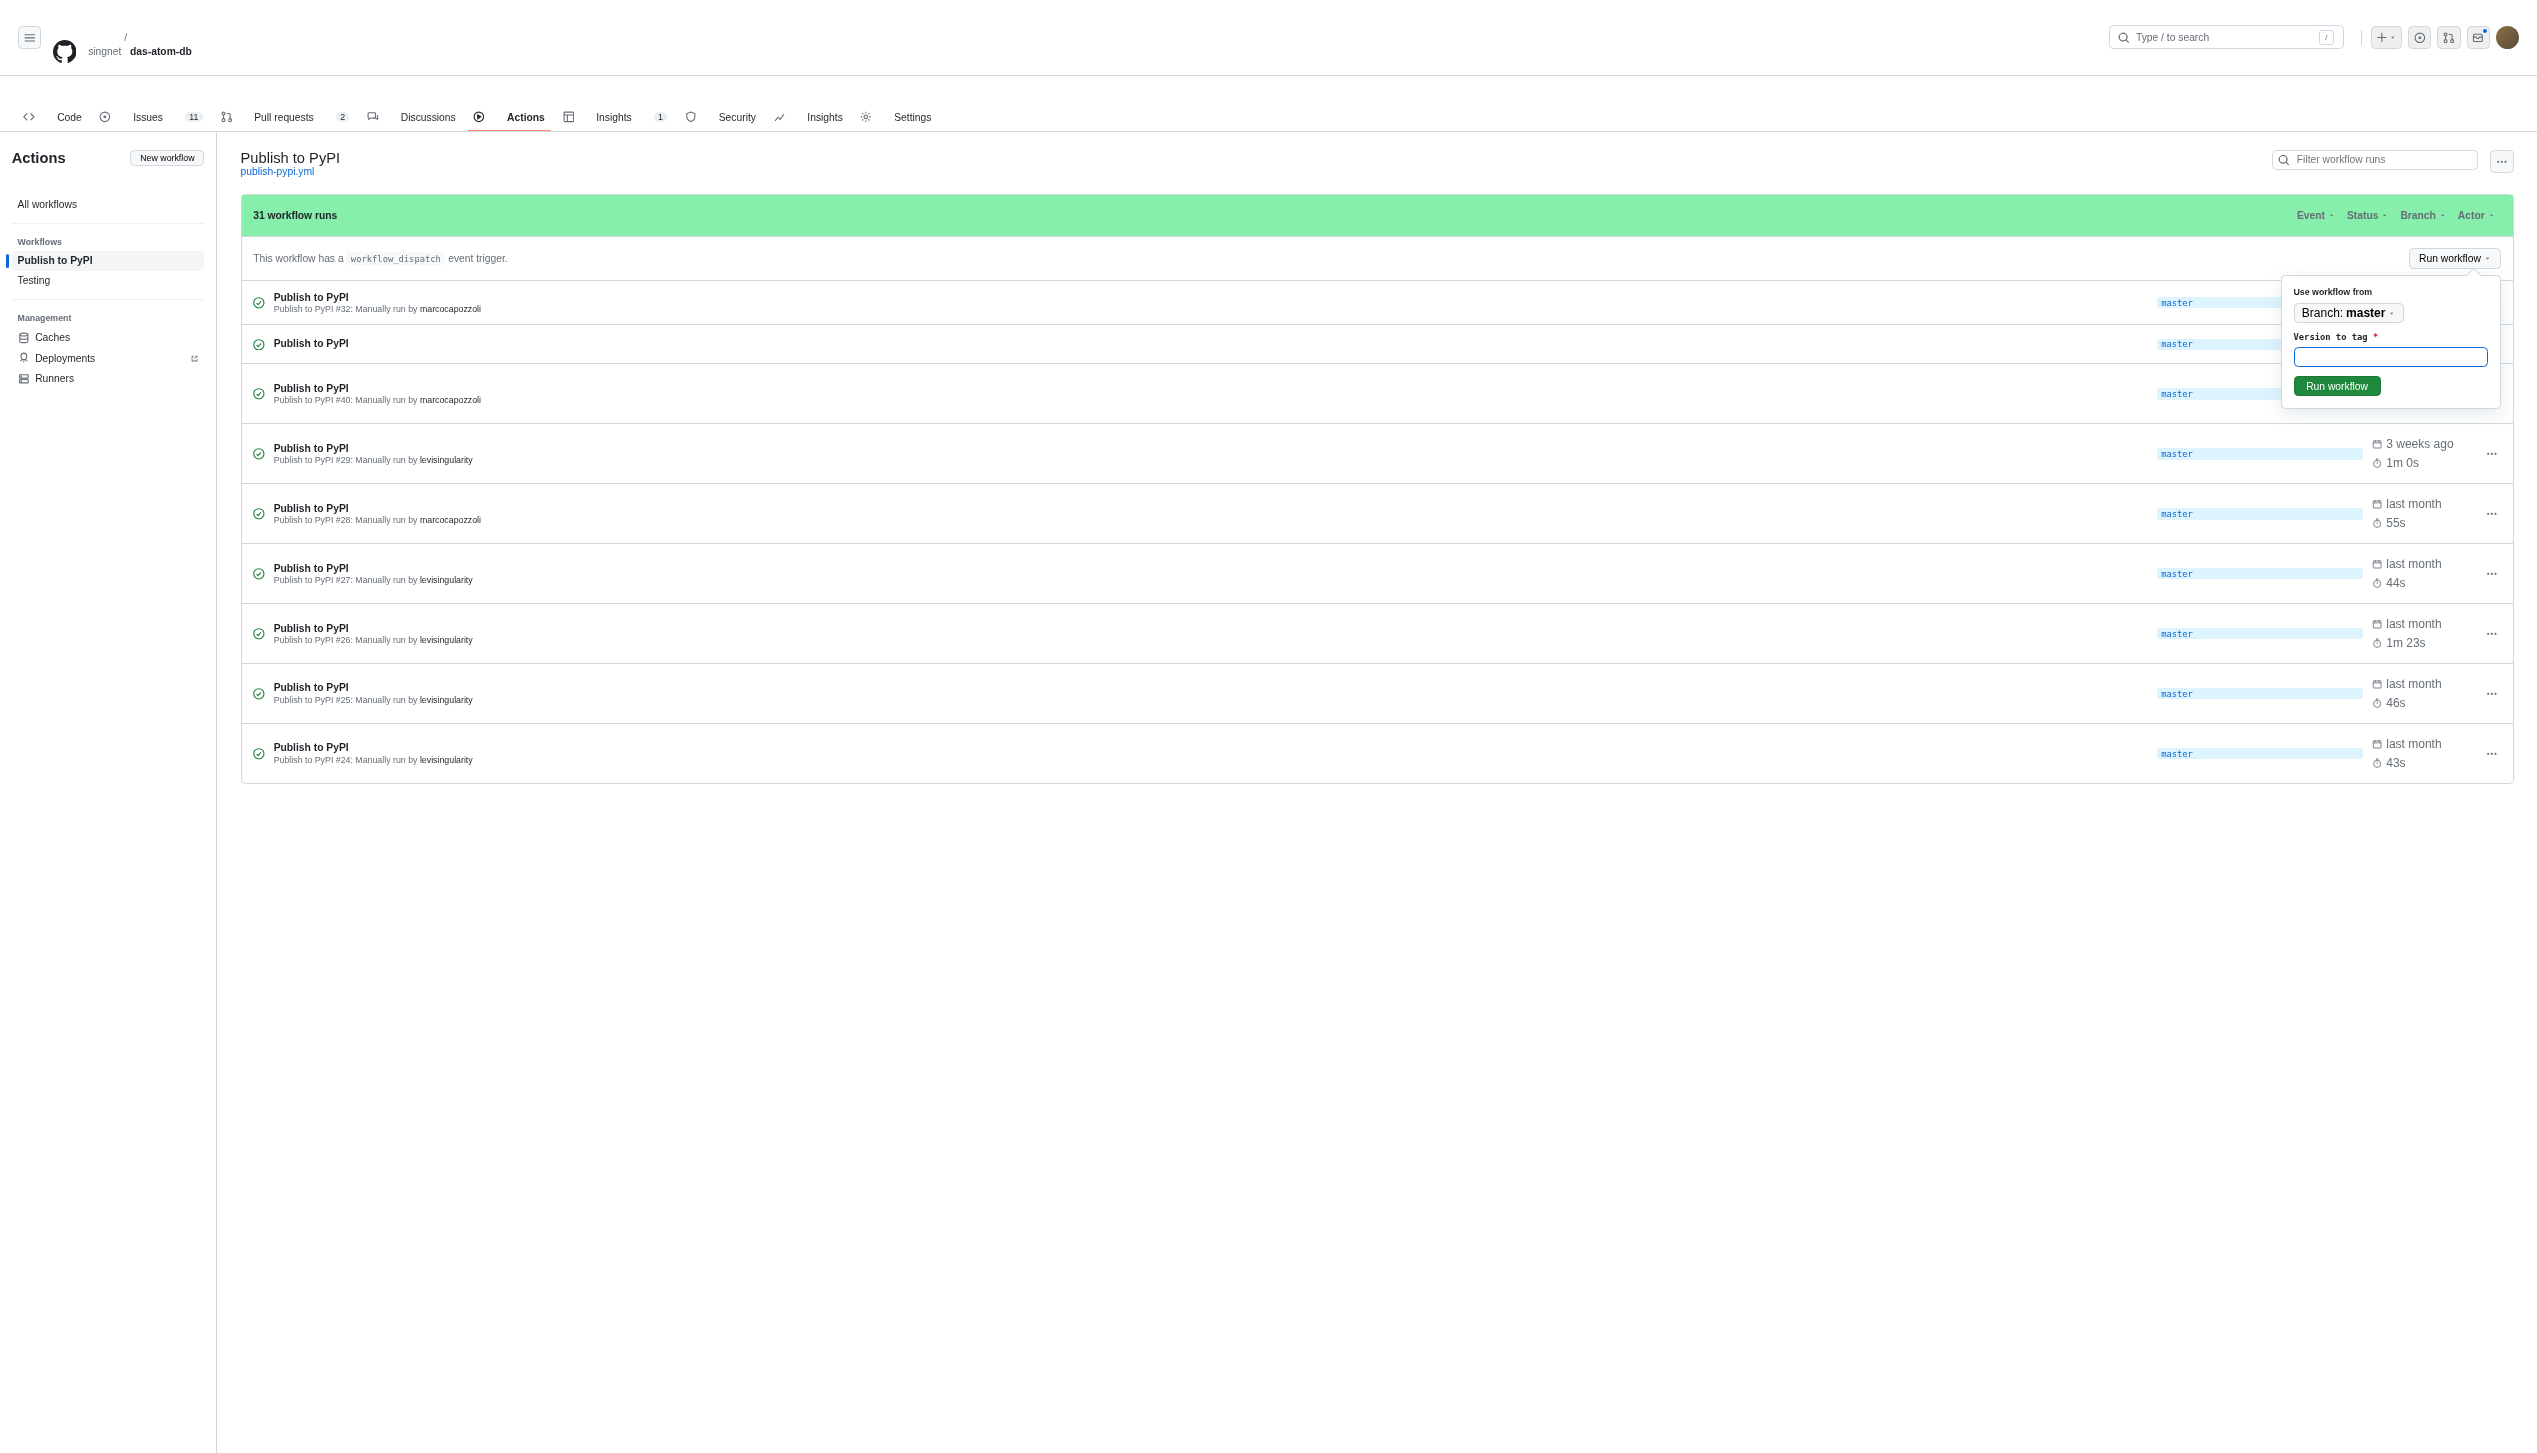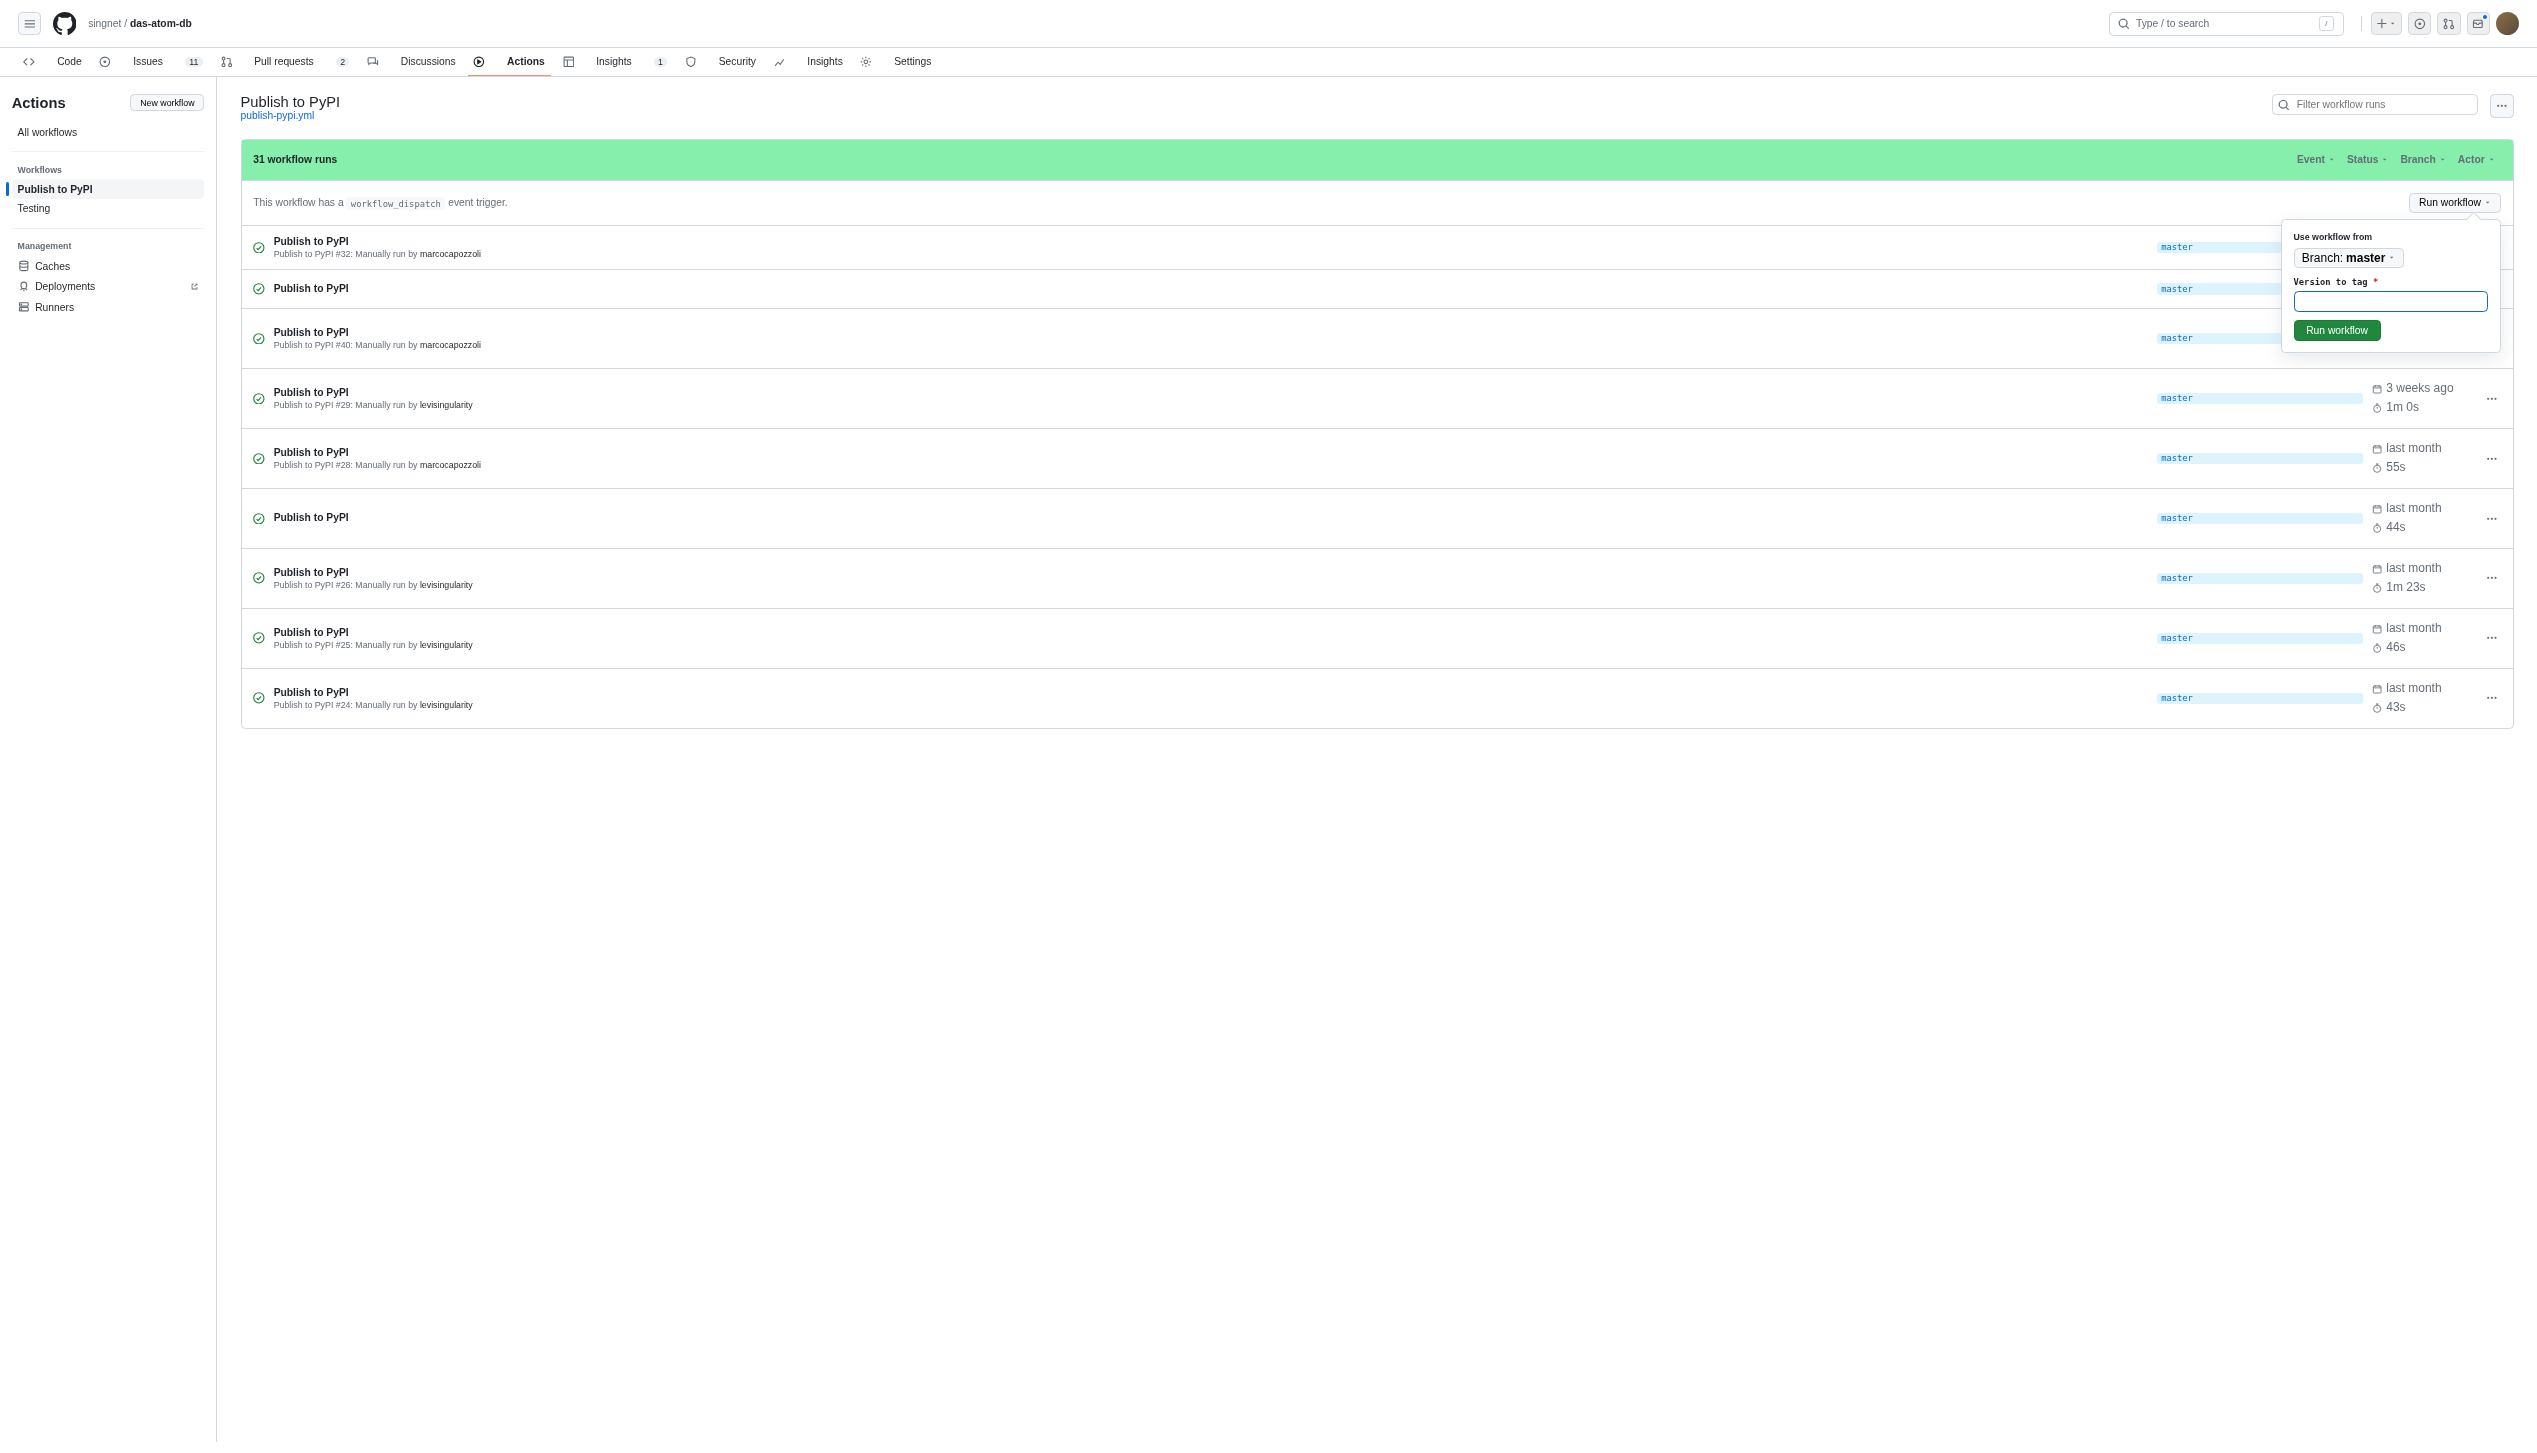--- a/index.html
+++ b/index.html
@@ -2,21 +2,21 @@
 <html style="font-size:11.7px"><head>
   <meta charset="utf-8">
   <style>
     * { box-sizing: border-box; margin: 0; padding: 0; }
     body {
       font-family: -apple-system, BlinkMacSystemFont, "Segoe UI", Helvetica, Arial, sans-serif;
       font-size: 10.3px;
       color: #1f2328;
       background: #ffffff;
     }
-    a { text-decoration: none; color: inherit; }
+    a { text-decoration: none; color: inherit; margin-top: 28px; }
     
     
     .top-header {
       display: flex;
       align-items: center;
       padding: 11.7px 17.6px;
       background: #ffffff;
       border-bottom: 0.7px solid #d0d7de;
       gap: 5.9px;
     }
@@ -840,20 +840,23 @@
           </div>
           <div class="run-row">
             <span class="check-ic">
               <svg width="11.7" height="11.7" viewBox="0 0 16 16">
                 <circle cx="8" cy="8" r="7" fill="none" stroke="#1a7f37" stroke-width="1.5"></circle>
                 <path d="M5 8.5l2 2 4-4.5" fill="none" stroke="#1a7f37" stroke-width="1.5"></path>
               </svg>
             </span>
             <div class="run-main">
     <div class="run-title">Publish to PyPI</div>
+    <div class="run-sub">
+      <span class="num">Publish to PyPI </span><span class="num">#27</span><span class="by">: Manually run by </span><a class="actor">levisingularity</a>
+    </div>
   </div>
             <div class="branch-pill"><span>master</span></div>
             <div class="run-meta">
       <div>
                 <svg width="10.3" height="10.3" viewBox="0 0 16 16" fill="none" stroke="#656d76" stroke-width="1.3">
                   <rect x="2" y="3" width="12" height="11" rx="1"></rect>
                   <path d="M2 6h12M5 1.5v3M11 1.5v3"></path>
                 </svg>
                 <span>last month</span>
               </div>

